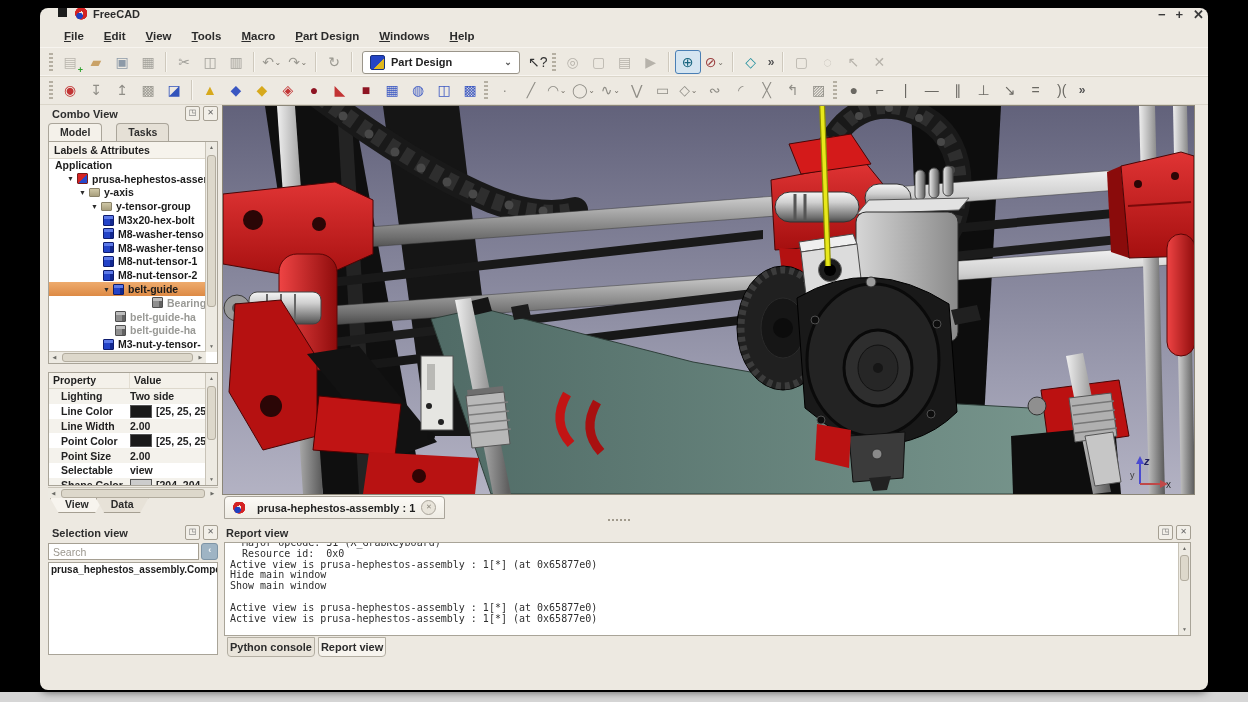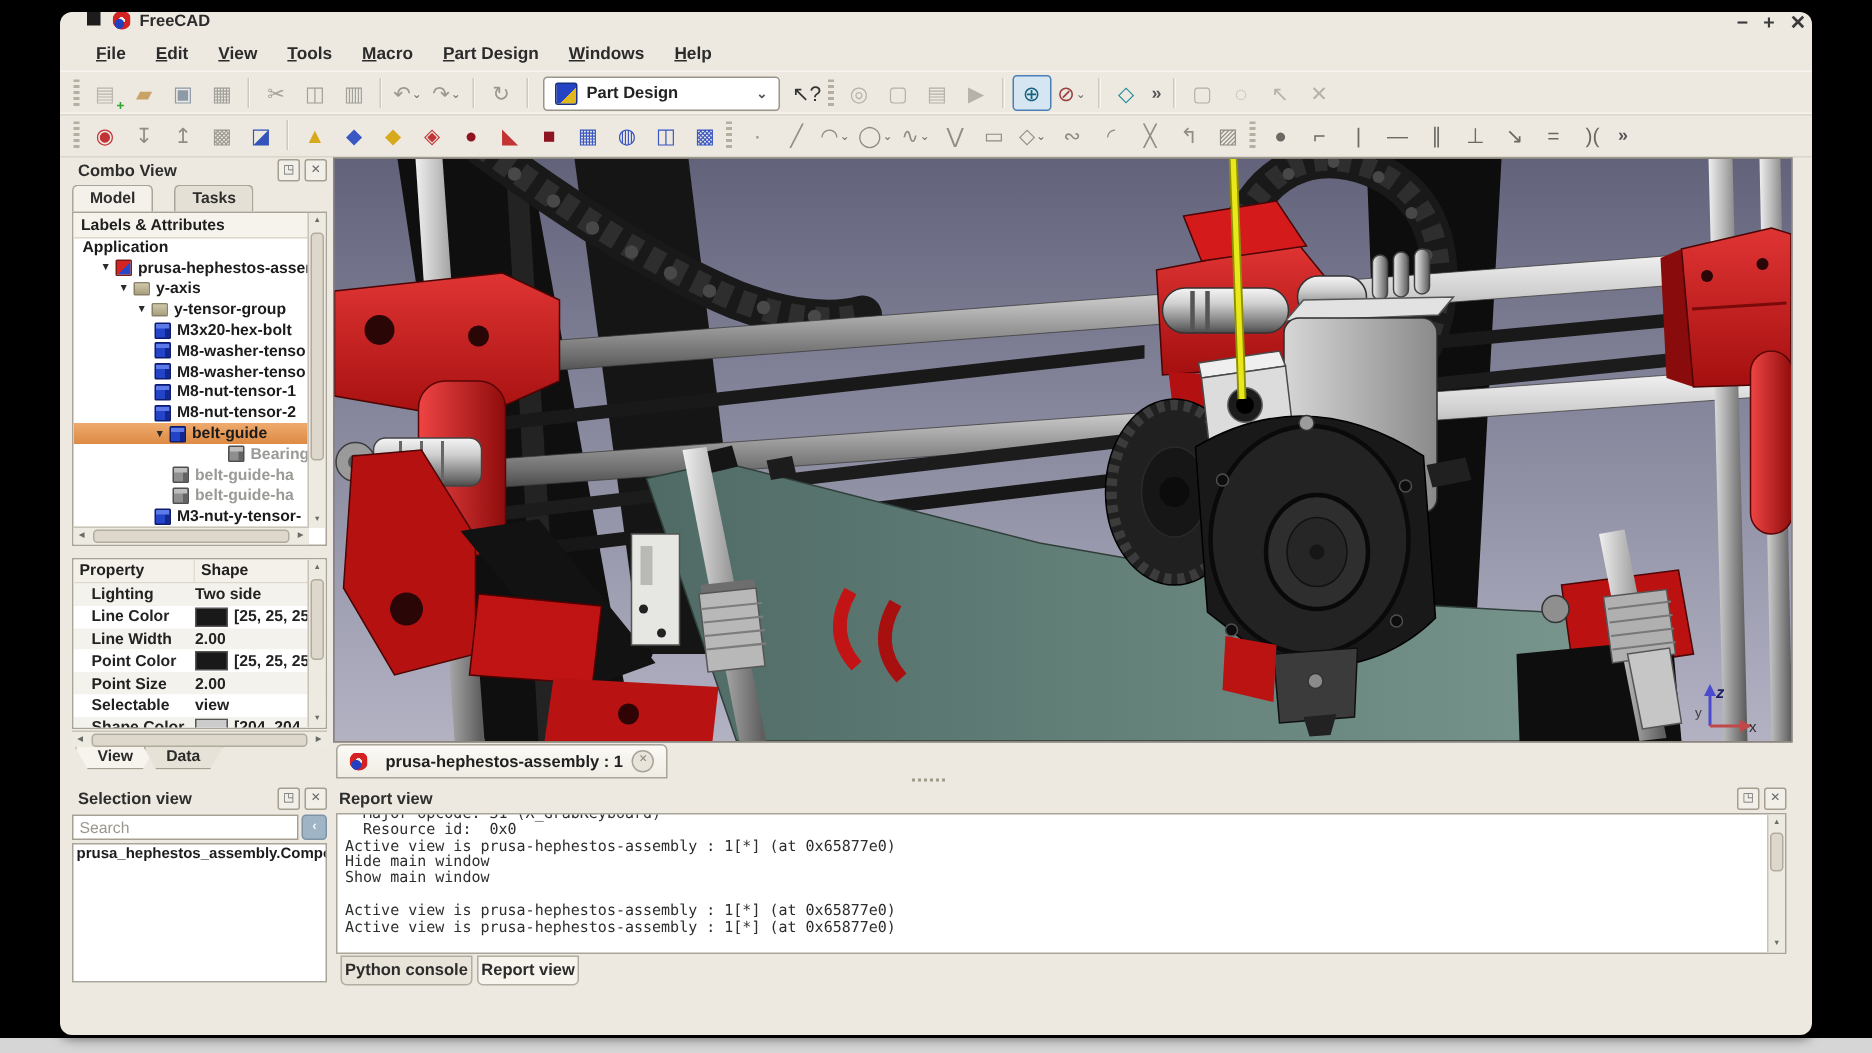--- a/index.html
+++ b/index.html
@@ -449,21 +449,21 @@
       <div class="hscroll" style="left:0;right:11px;bottom:0;">
         <div class="sb-btn">◀</div>
         <div class="sb-thumb" style="height:7px;flex:1;margin:0 2px;"></div>
         <div class="sb-btn">▶</div>
       </div>
     </div>
 
     <div id="prop-frame">
       <div id="prop-header">
         <span>Property</span>
-        <span>Shape</span>
+        <span>Value</span>
       </div>
       <div id="prop-rows">
           <div class="prop-row">
             <span class="pname">Lighting</span>
             <span class="pval">
               <span>Two side</span>
             </span>
           </div>
           <div class="prop-row alt">
             <span class="pname">Line Color</span>

